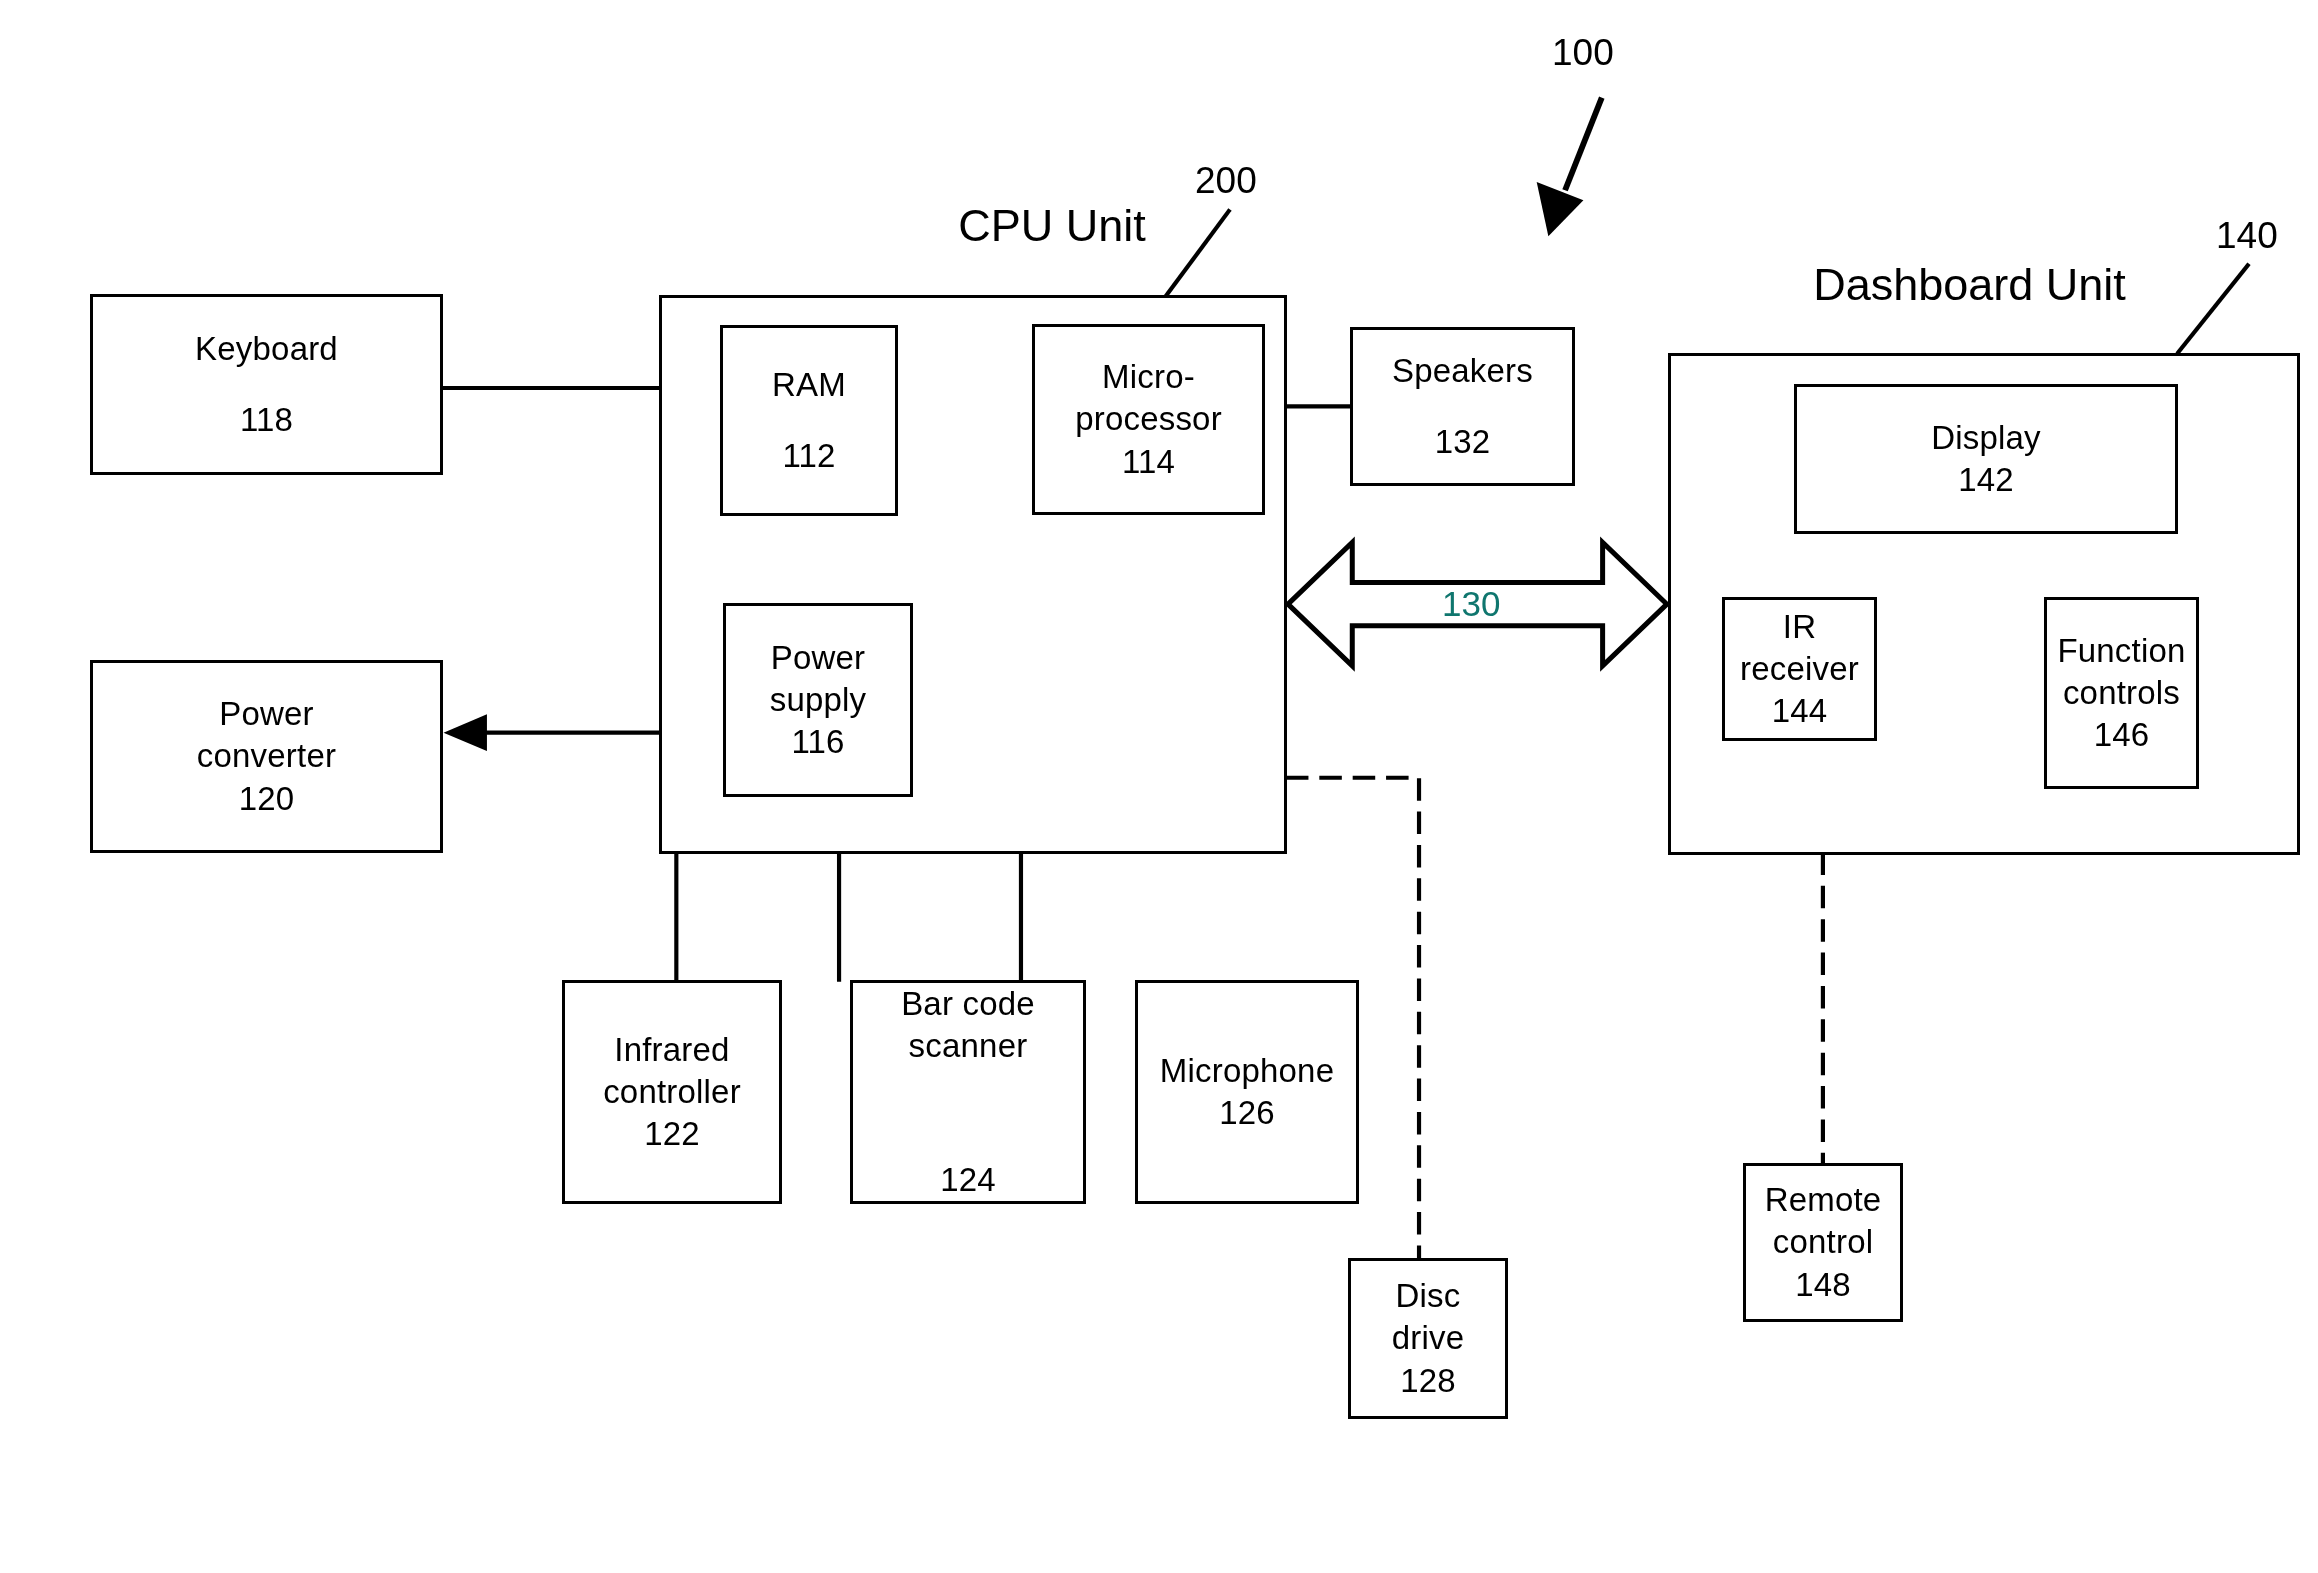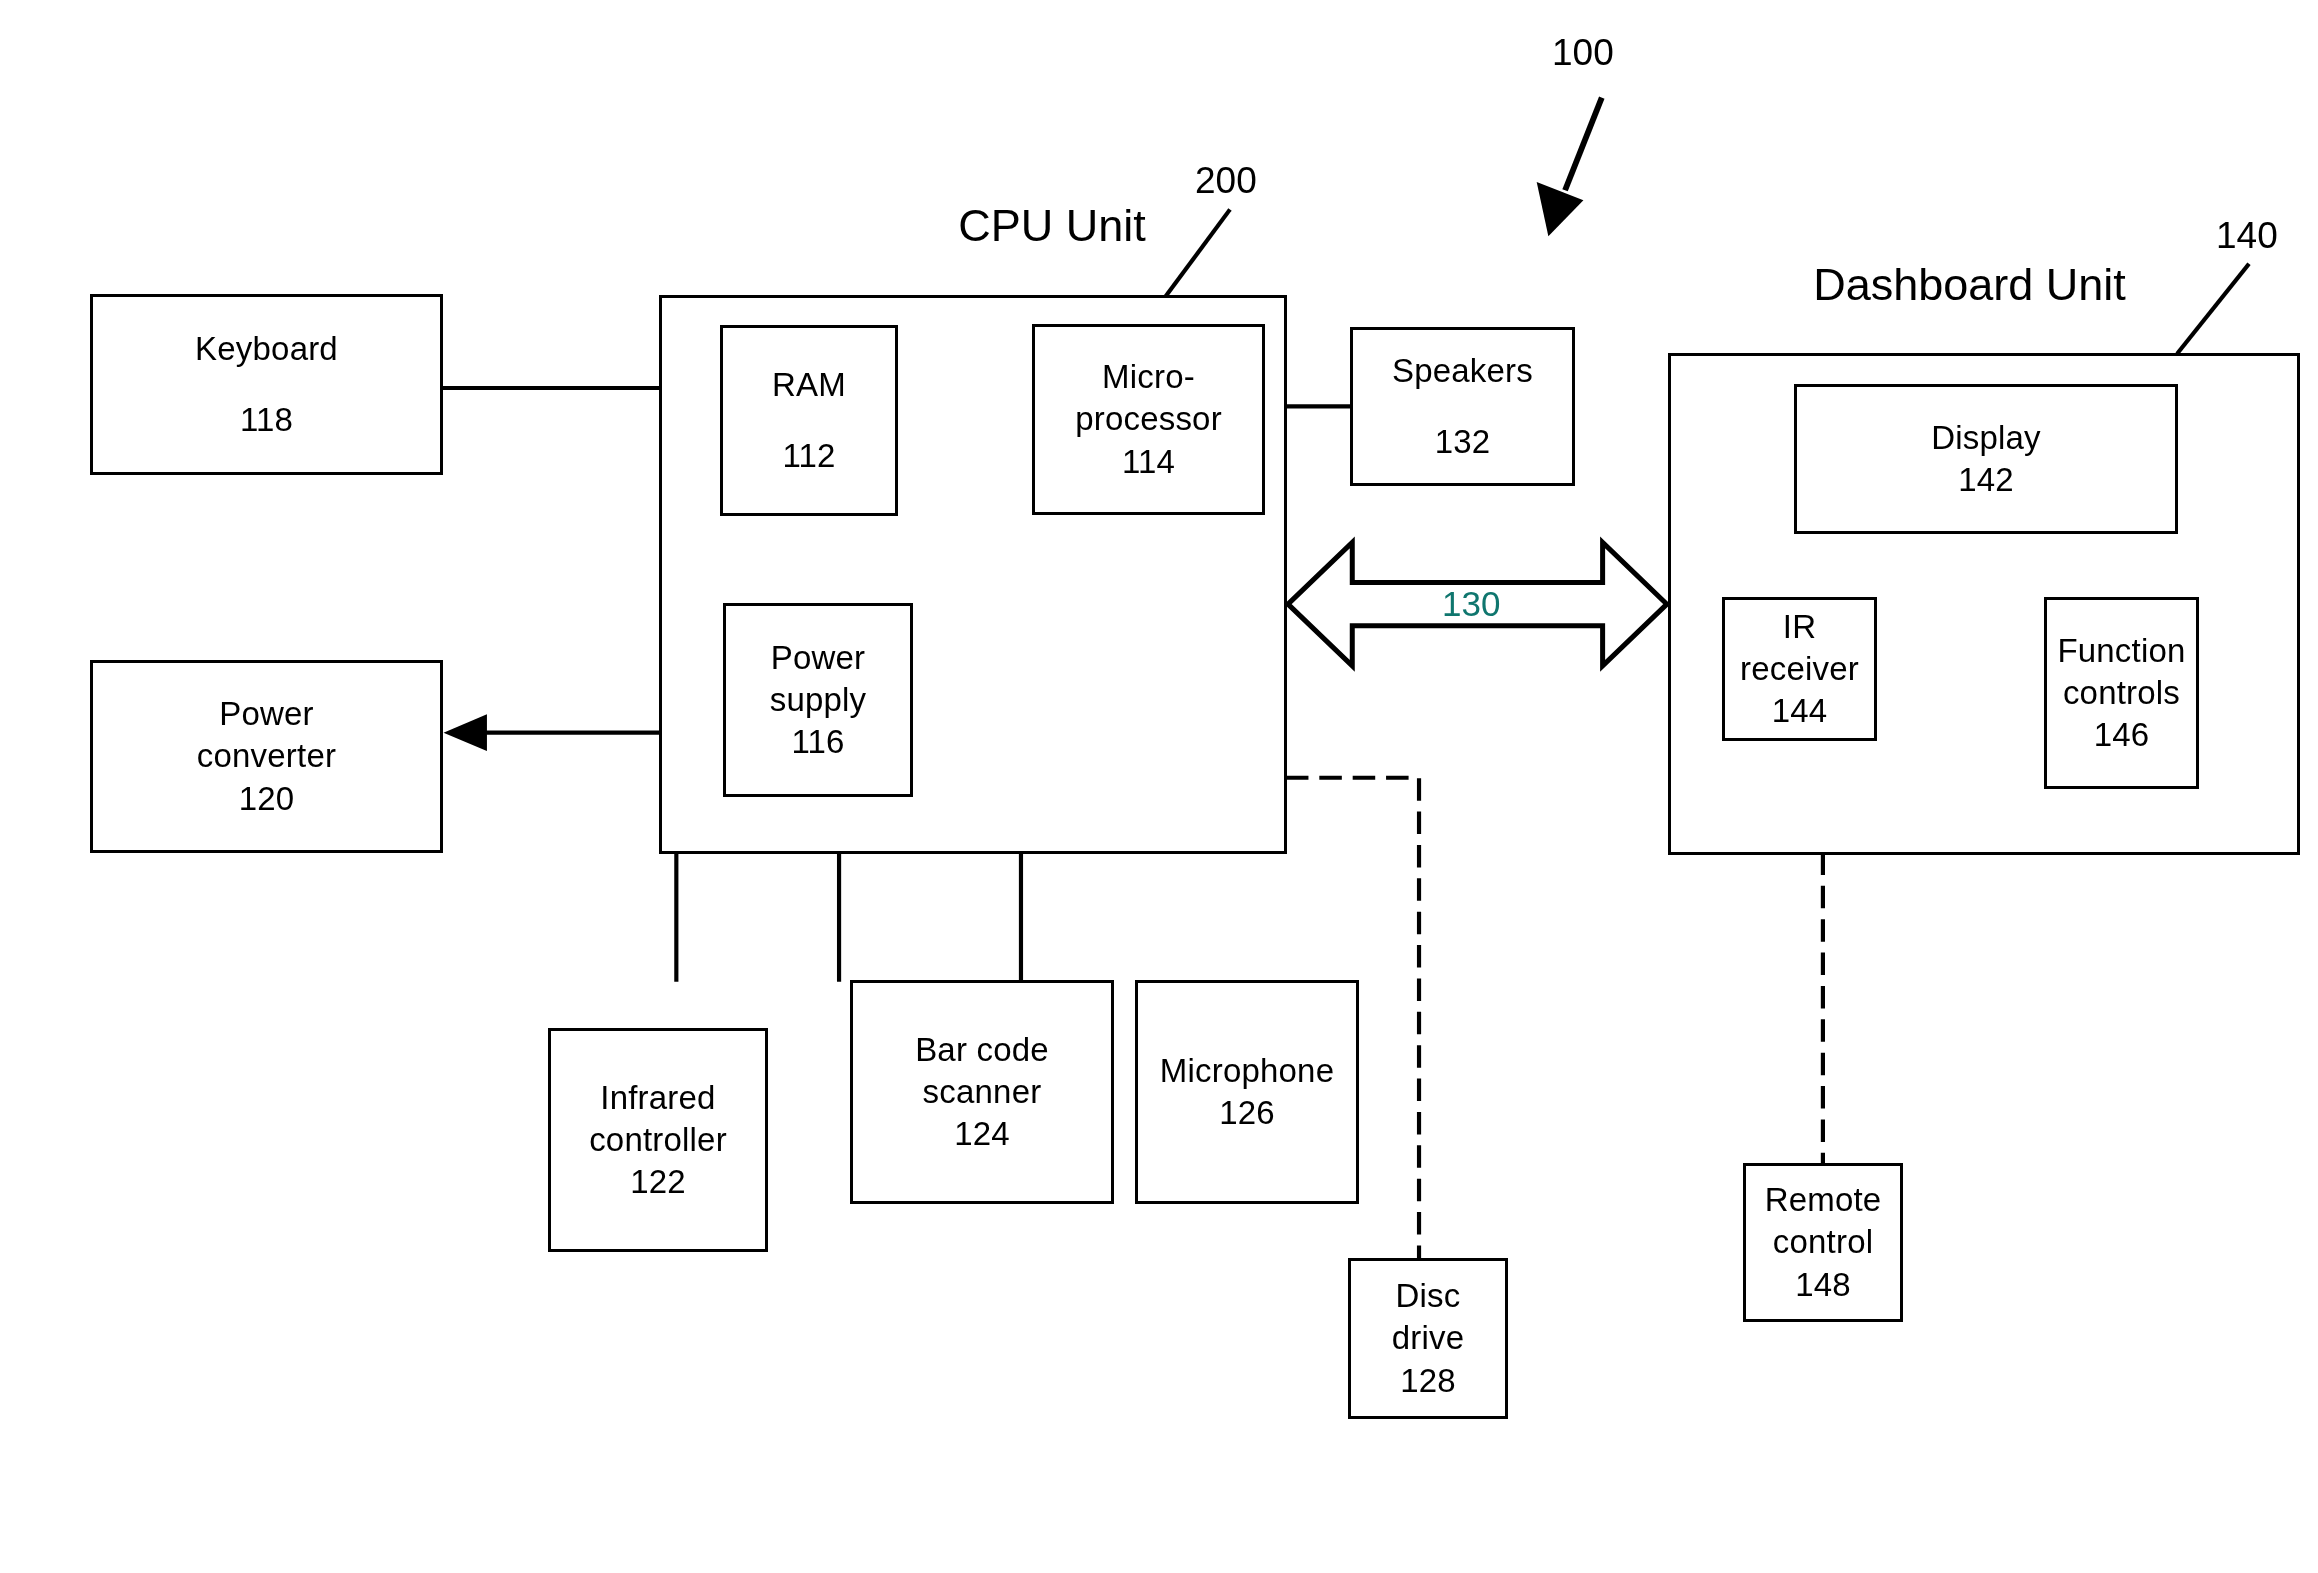--- a/index.html
+++ b/index.html
@@ -154,27 +154,27 @@
     <span class="num">116</span>
   </div>
 
   <div class="node spaced" style="left:1350px; top:327px; width:225px; height:159px;">
     <span class="lbl">Speakers</span>
     <span class="num">132</span>
   </div>
 
   <div class="arrow-label" style="left:1442px; top:584px;">130</div>
 
-  <div class="node" style="left:548px; top:980px; width:220px; height:224px;margin-top:48px;">
+  <div class="node" style="left:562px; top:980px; width:220px; height:224px;">
     <span class="lbl">Infrared
 controller</span>
     <span class="num">122</span>
   </div>
 
-  <div class="node" style="left:850px; top:980px; width:264px; height:224px;">
+  <div class="node" style="left:850px; top:980px; width:236px; height:224px;justify-content:space-between;">
     <span class="lbl">Bar code
 scanner</span>
     <span class="num">124</span>
   </div>
 
   <div class="node" style="left:1135px; top:980px; width:224px; height:224px;">
     <span class="lbl">Microphone</span>
     <span class="num">126</span>
   </div>
 

